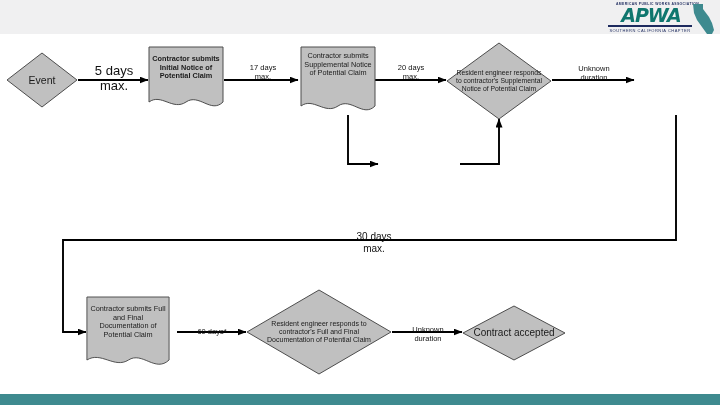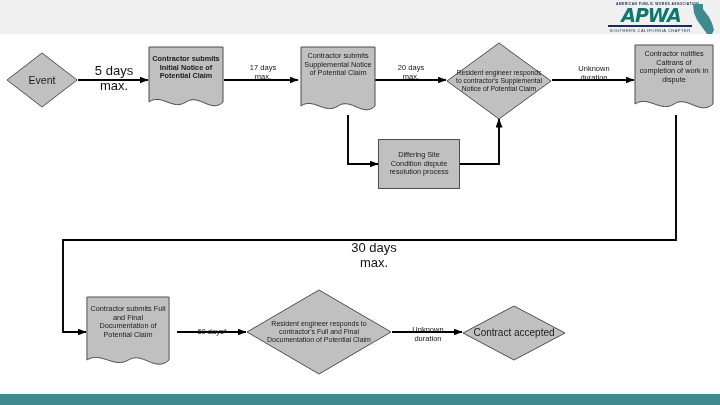--- a/index.html
+++ b/index.html
@@ -153,32 +153,23 @@
   <div class="node diamond" style="left:446px;top:42px;width:106px;height:78px;font-size:6.8px;">
     <svg viewBox="0 0 106 78" preserveAspectRatio="none">
       <polygon points="53,1 105,39 53,77 1,39" fill="#c0c0c0" stroke="#4d4d4d" stroke-width="1"></polygon>
     </svg>
     <div class="lbl" style="padding:0 9px;">Resident engineer responds to contractor's Supplemental Notice of Potential Claim</div>
   </div>
 
   <div class="conn-label" style="left:562px;top:65px;width:64px;font-size:7.5px;">Unknown
 duration</div>
 
-  <div class="node docshape" style="left:634px;top:44px;width:80px;height:70px;font-size:7.3px;">
-    <svg viewBox="0 0 80 70" preserveAspectRatio="none">
-      <path d="M1,1 L79,1 L79,60 C66,72 53,51 40,60 C27,69 14,51 1,60 Z" fill="#c0c0c0" stroke="#4d4d4d" stroke-width="1"></path>
-    </svg>
-    <div class="lbl" style="align-items:flex-start;padding-top:6px;">Contractor notifies Caltrans of completion of work in dispute</div>
-  </div>
 
-  <div class="node rect" style="left:378px;top:139px;width:82px;height:50px;font-size:7.3px;">
-    <div class="lbl">Differing Site Condition dispute resolution process</div>
-  </div>
 
-  <div class="conn-label" style="left:340px;top:241px;width:68px;font-size:13px;">30 days
+  <div class="conn-label" style="left:340px;top:231px;width:68px;font-size:10px;">30 days
 max.</div>
 
   <div class="node docshape" style="left:86px;top:296px;width:84px;height:76px;font-size:7.3px;">
     <svg viewBox="0 0 91 76" preserveAspectRatio="none">
       <path d="M1,1 L90,1 L90,64 C75,77 61,55 46,64 C31,73 16,55 1,64 Z" fill="#c0c0c0" stroke="#4d4d4d" stroke-width="1"></path>
     </svg>
     <div class="lbl" style="align-items:flex-start;padding-top:9px;">Contractor submits Full and Final Documentation of Potential Claim</div>
   </div>
 
   <div class="conn-label" style="left:184px;top:328px;width:56px;font-size:7.5px;">60 days*</div>

